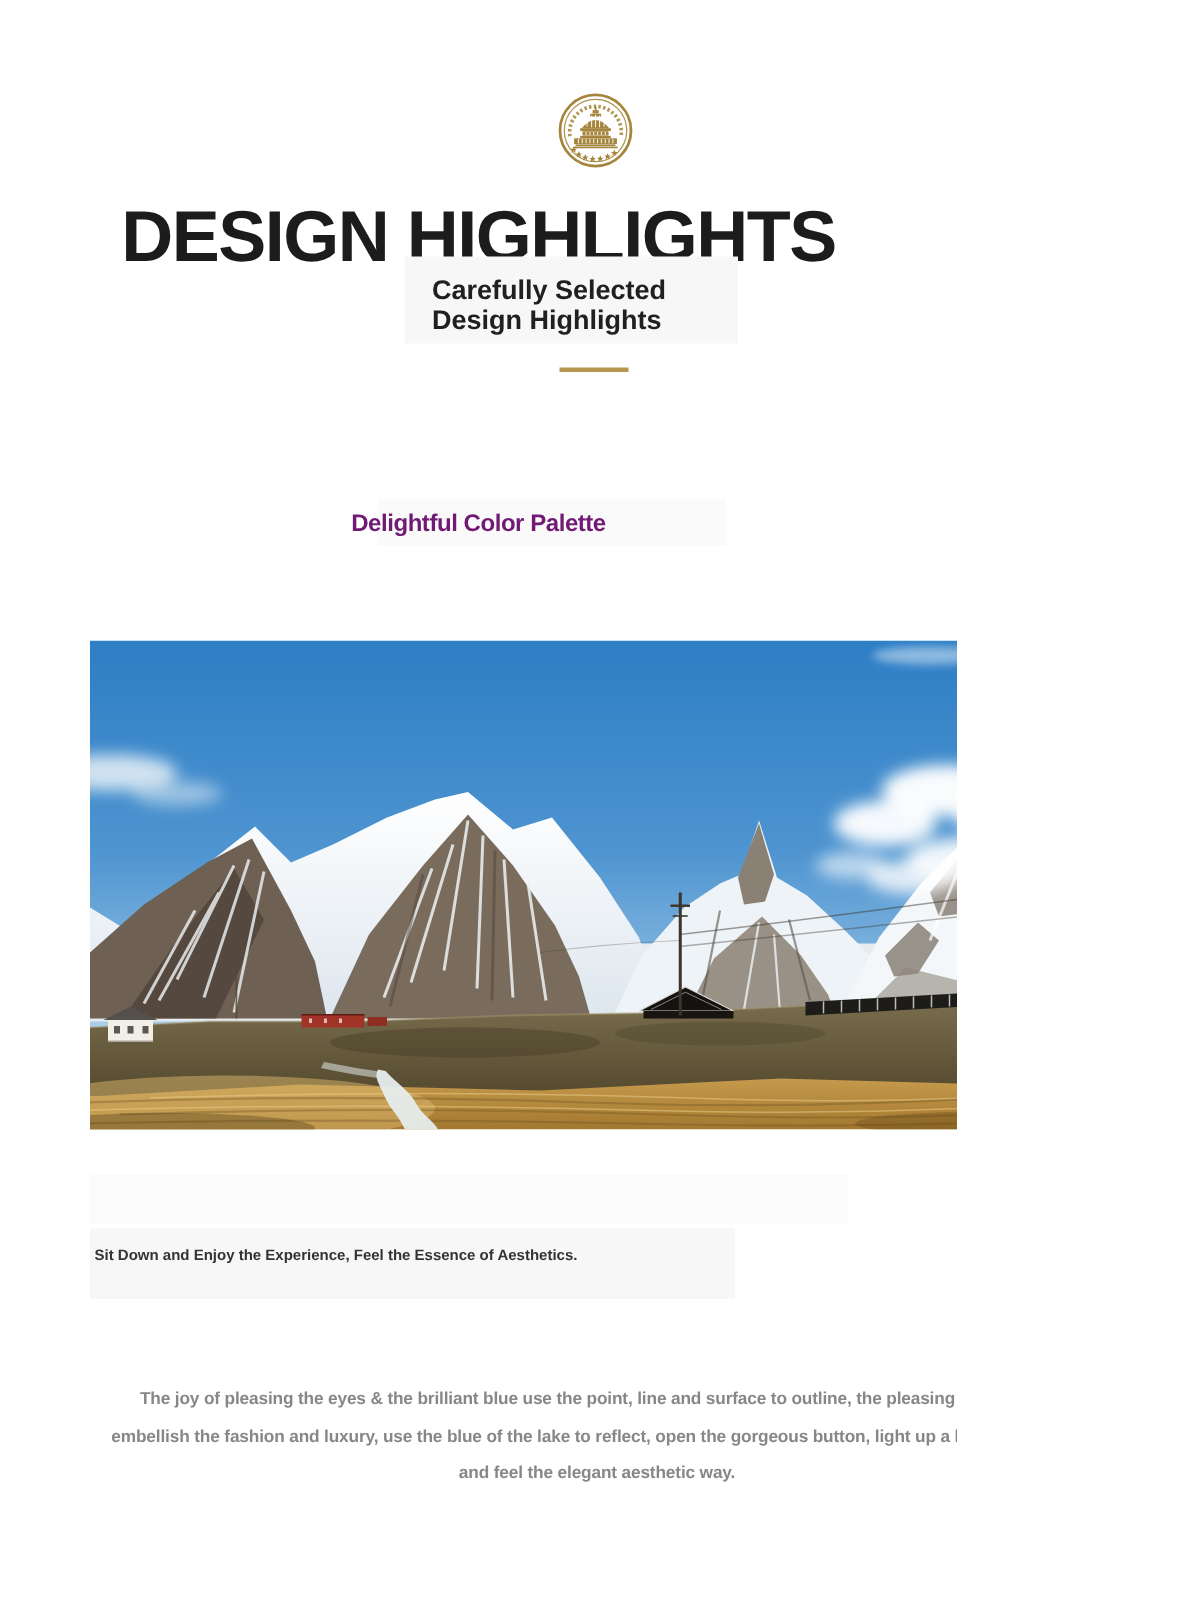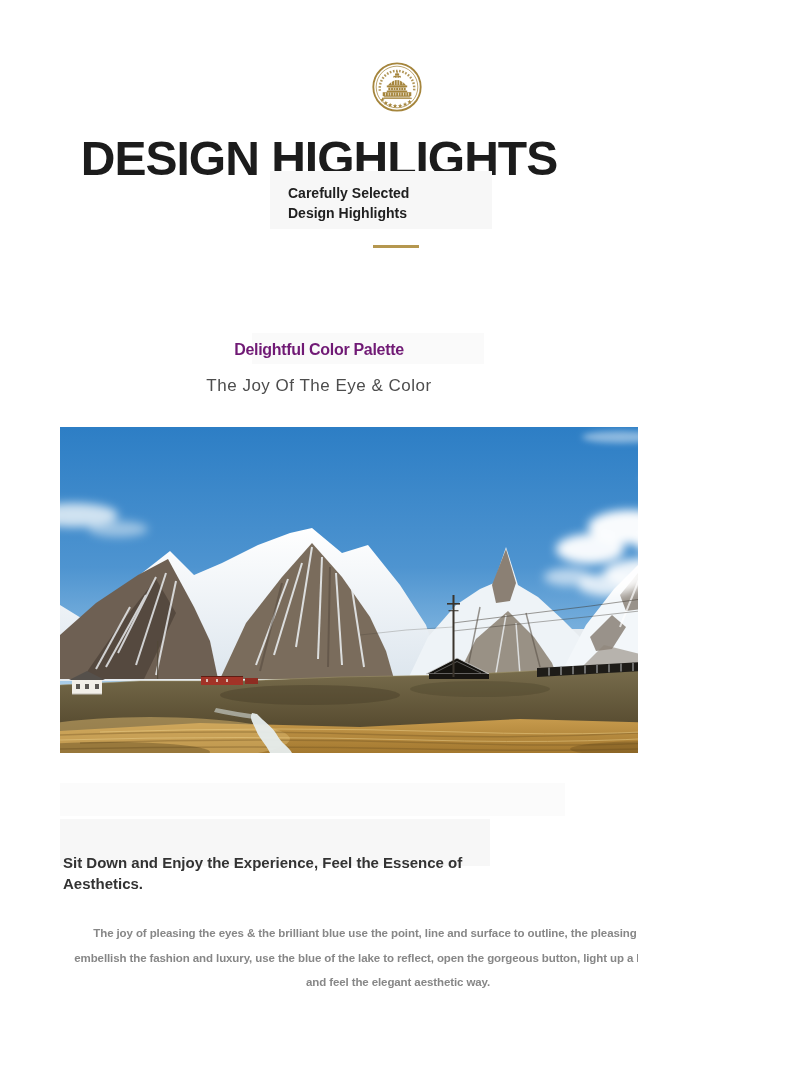--- a/index.html
+++ b/index.html
@@ -7,38 +7,38 @@
   .page { position:relative; width:638px; height:1079px; background:#ffffff; overflow:hidden; }
 
   .abs { position:absolute; }
 
   .logo { left:372px; top:62px; width:50px; height:50px; }
 
   .title { left:0; right:0; top:131px; text-align:center;
            font-size:48px; font-weight:800; letter-spacing:-1px; color:#1c1c1c; white-space:nowrap; }
 
   .subtitle-bg { left:270px; top:171px; width:222px; height:58px; background:#f7f7f7; }
-  .subtitle { left:288px; top:183px; font-size:14px; font-weight:700; color:#202020; line-height:20px; }
+  .subtitle { left:288px; top:183px; font-size:18px; font-weight:700; color:#202020; line-height:20px; }
 
   .divider { left:373px; top:245px; width:46px; height:3px; background:#b5974f; }
 
   .palette-bg { left:252px; top:333px; width:232px; height:31px; background:#fafafa; }
   .palette-heading { left:0; right:0; top:341px; text-align:center;
                      font-size:16px; font-weight:700; letter-spacing:-0.3px; color:#701a75; }
   .palette-sub { left:0; right:0; top:376px; text-align:center;
                  font-size:17px; font-weight:400; letter-spacing:0.5px; color:#4d4d4d; }
 
   .hero { left:60px; top:427px; width:669px; height:326px; display:block; }
 
   .design-heading-bg { left:60px; top:783px; width:505px; height:33px; background:#fbfbfb; }
   .design-heading { left:66px; top:789px; font-size:15.5px; font-weight:700; letter-spacing:-0.3px;
                     color:#3e3e3e; white-space:nowrap; }
 
   .design-sub-bg { left:60px; top:819px; width:430px; height:47px; background:#f7f7f7; }
-  .design-sub { left:63px; top:852px; width:400px; font-size:15px; font-weight:700;
+  .design-sub { left:63px; top:827px; width:400px; font-size:10px; font-weight:700;
                 color:#333333; line-height:21px; }
 
   .design-body { left:66px; top:921px; width:664px; font-size:11.5px; font-weight:700;
                  letter-spacing:-0.1px; color:#878787; line-height:24.5px;text-align:center; }
 </style>
 </head>
 <body>
 
 <div class="page">
 
@@ -113,21 +113,20 @@
   <div class="abs subtitle-bg"></div>
   <div class="abs subtitle">
     <div>Carefully Selected</div>
     <div>Design Highlights</div>
   </div>
 
   <div class="abs divider"></div>
 
   <div class="abs palette-bg"></div>
   <div class="abs palette-heading">Delightful Color Palette</div>
-  <div class="abs palette-sub">The Joy Of The Eye &amp; Color</div>
 
   <svg class="abs hero" viewBox="0 0 669 326" preserveAspectRatio="none" aria-hidden="true">
     <defs>
       <linearGradient id="sky" x1="0" y1="0" x2="0" y2="1">
         <stop offset="0" stop-color="#2d7ec5"></stop>
           <stop offset="0.5" stop-color="#4e94d0"></stop>
         <stop offset="0.82" stop-color="#8abbe2"></stop>
           <stop offset="1" stop-color="#c6ddef"></stop>
       </linearGradient>
       <linearGradient id="snowL" x1="0" y1="0" x2="0" y2="1">

